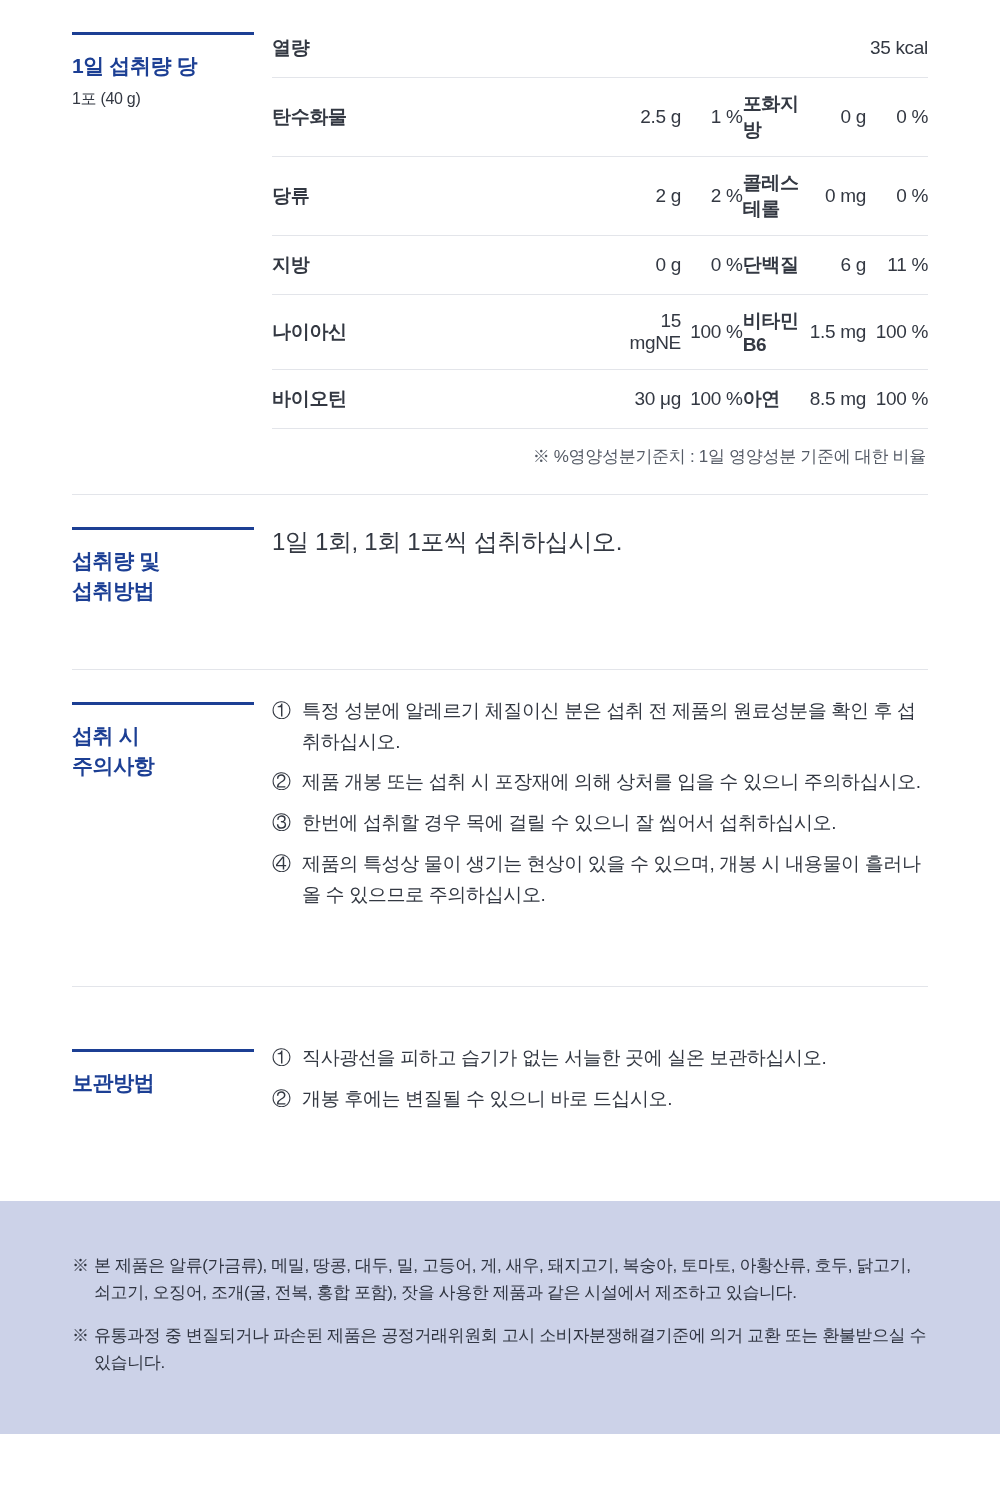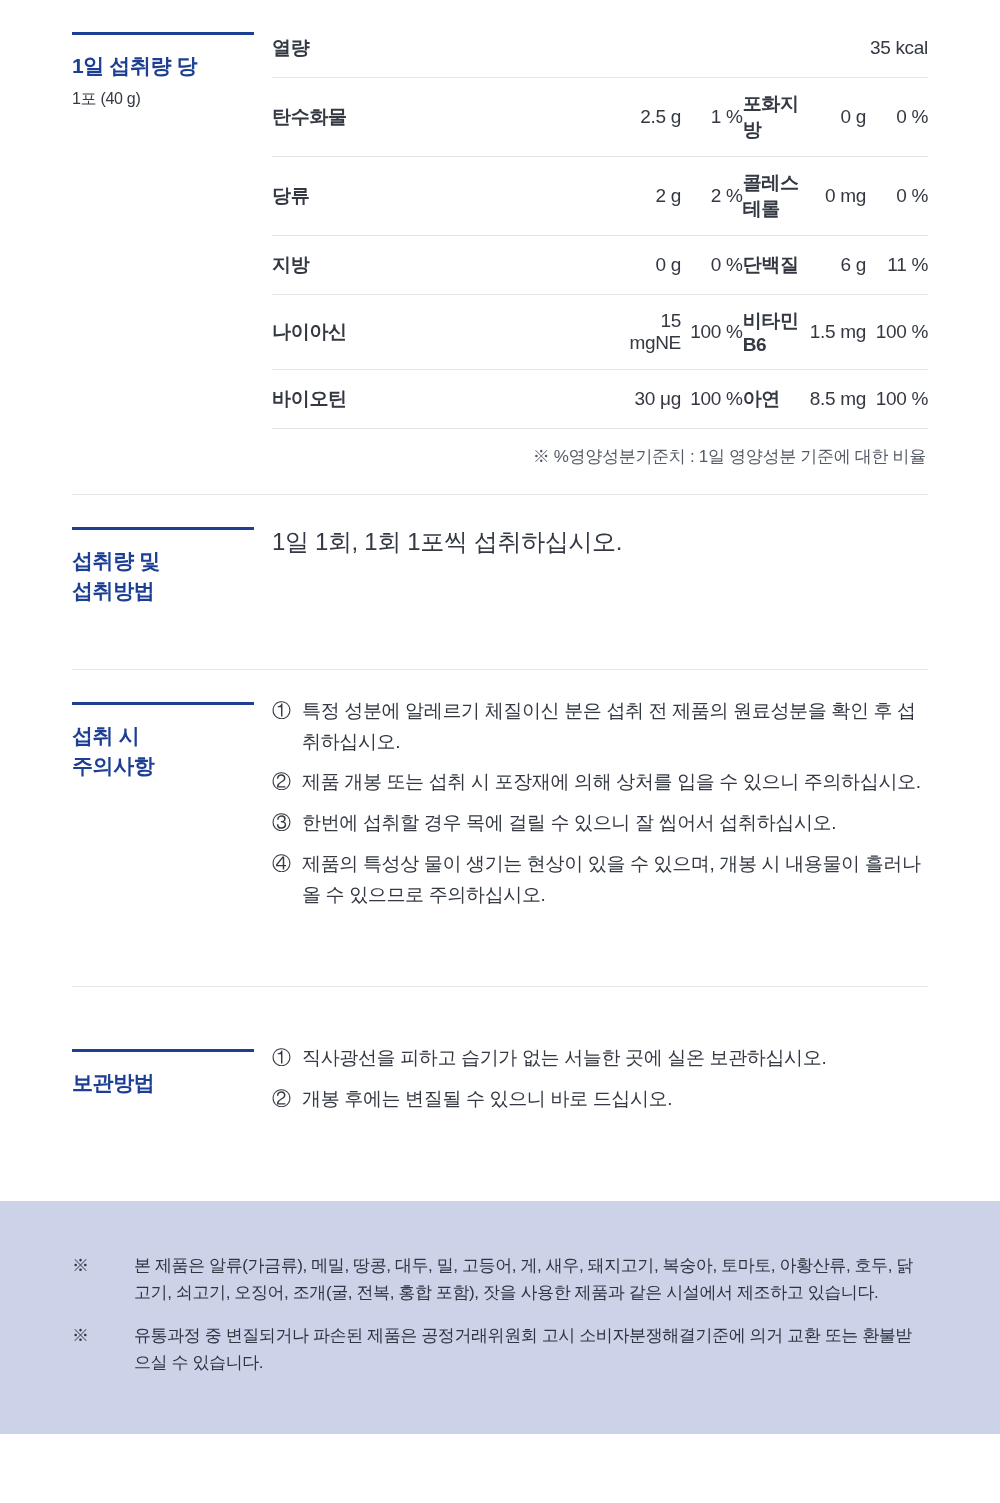--- a/index.html
+++ b/index.html
@@ -182,21 +182,20 @@
     line-height: 1.58;
     letter-spacing: -0.4px;
     margin-bottom: 16px;
   }
   .footer-item:last-child { margin-bottom: 0; }
   .footer-item .mark {
     flex: 0 0 22px;
   }
   .footer-item .ftxt {
     flex: 1 1 auto;
-    margin-left: 40px;
   }
 </style>
 </head>
 <body>
 
 <div class="page">
 
   <div class="section sec-nutrition">
     <div class="label-col">
       <div class="bar"></div>

